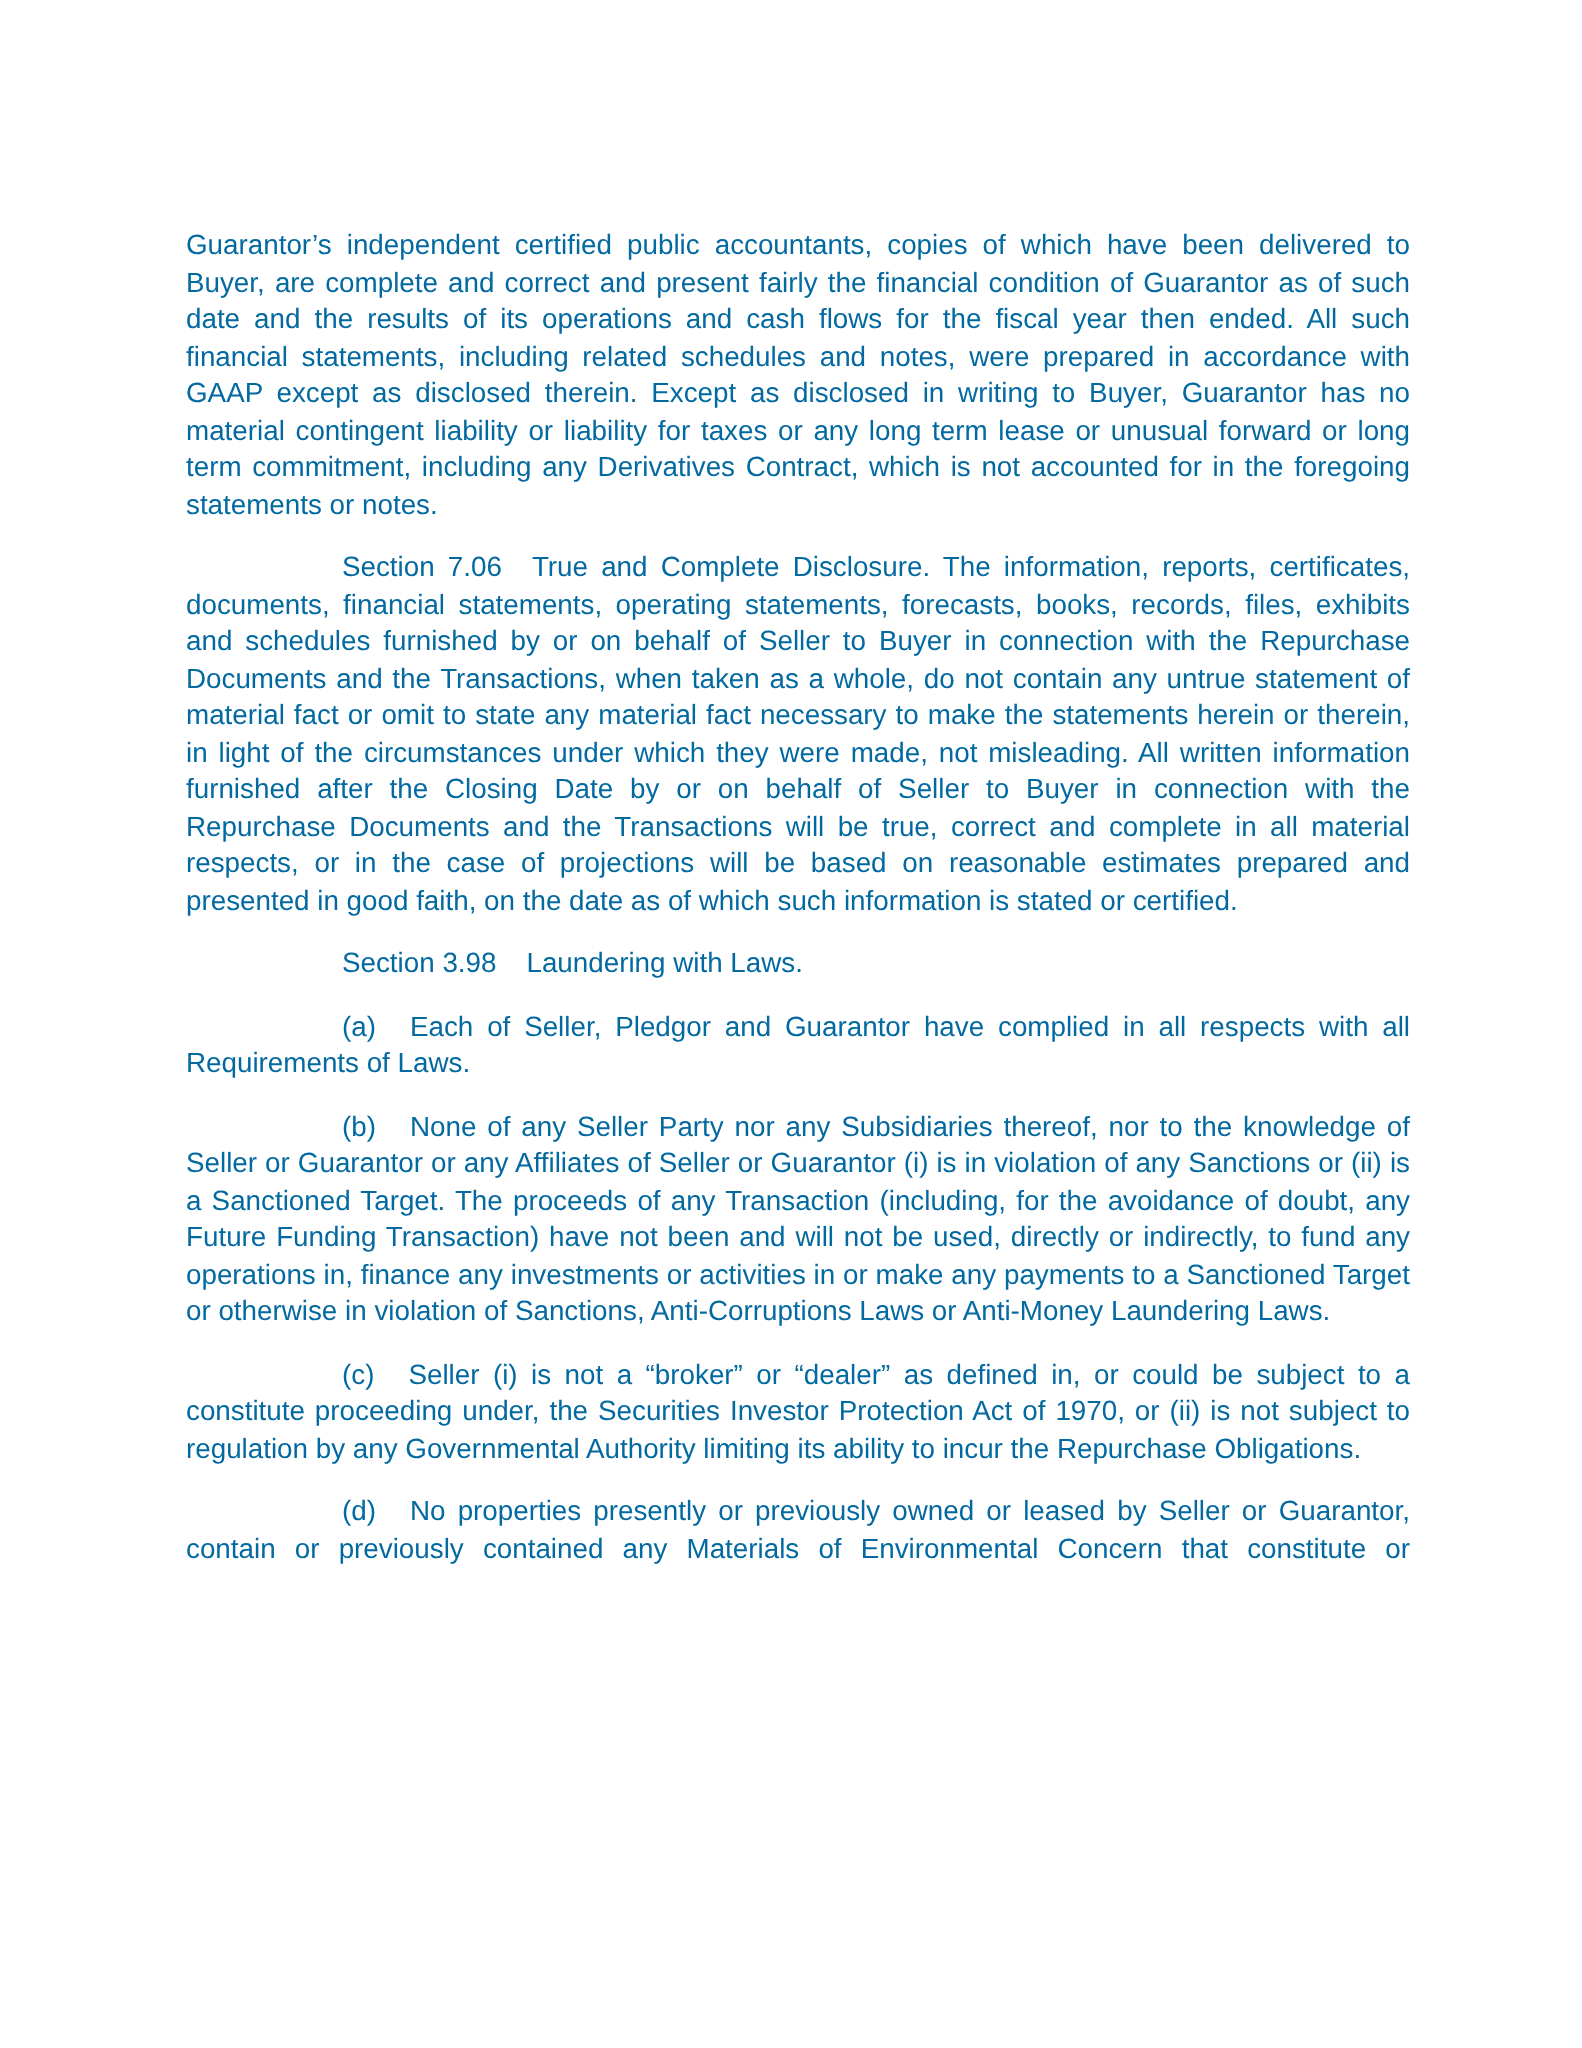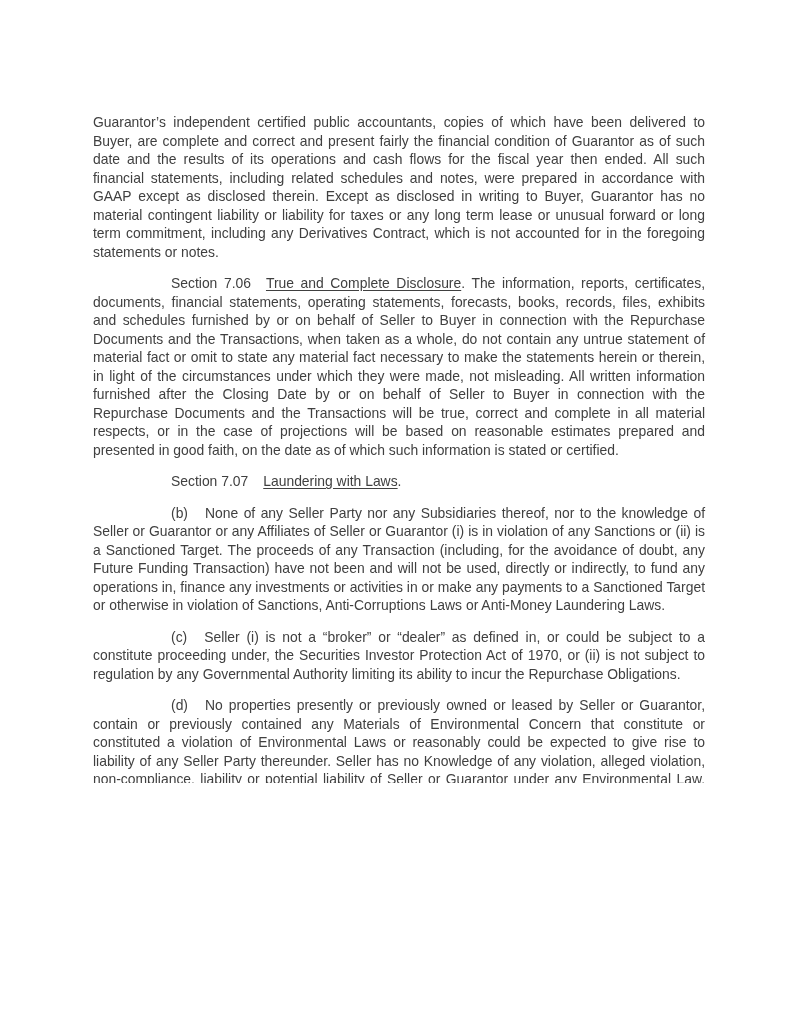--- a/index.html
+++ b/index.html
@@ -2,40 +2,40 @@
 <html><head>
 <meta charset="utf-8">
 <style>
   html, body { margin: 0; padding: 0; background: #ffffff; }
   .page {
     position: relative;
     width: 791px;
     height: 783px;
     background: #ffffff;
     font-family: "Liberation Sans", "DejaVu Sans", sans-serif;
-    color: #404040;
+    color: #0369a1;
     overflow: hidden;
   }
   .content {
     position: absolute;
     left: 93px;
     top: 113px;
     width: 612px;
   }
   p.para {
     margin: 0 0 13px 0;
     font-size: 13.9px;
     line-height: 18.5px;
     text-align: justify;
     letter-spacing: 0px;
   }
   p.indent { text-indent: 78px; }
   .tab { display: inline-block; width: 15px; }
   .tab-wide { display: inline-block; width: 17px; }
-  .u { text-decoration: underline; text-underline-offset: 2px; }
+  .u { text-underline-offset: 2px; }
   .heading { text-align: left; }
   .pagenum {
     position: absolute;
     top: 894px;
     left: 0;
     width: 791px;
     text-align: center;
     font-size: 13.5px;
     line-height: 16px;
   }
@@ -51,22 +51,23 @@
 <body>
 
 <div class="page">
 
   <div class="content">
 
     <p class="para"><span>Guarantor’s independent certified public accountants, copies of which have been delivered to Buyer, are complete and correct and present fairly the financial condition of Guarantor as of such date and the results of its operations and cash flows for the fiscal year then ended.  All such financial statements, including related schedules and notes, were prepared in accordance with GAAP except as disclosed therein.  Except as disclosed in writing to Buyer, Guarantor has no material contingent liability or liability for taxes or any long term lease or unusual forward or long term commitment, including any Derivatives Contract, which is not accounted for in the foregoing statements or notes.</span></p>
 
     <p class="para indent"><span>Section 7.06</span><span class="tab"></span><span class="u">True and Complete Disclosure</span><span>.  The information, reports, certificates, documents, financial statements, operating statements, forecasts, books, records, files, exhibits and schedules furnished by or on behalf of Seller to Buyer in connection with the Repurchase Documents and the Transactions, when taken as a whole, do not contain any untrue statement of material fact or omit to state any material fact necessary to make the statements herein or therein, in light of the circumstances under which they were made, not misleading.  All written information furnished after the Closing Date by or on behalf of Seller to Buyer in connection with the Repurchase Documents and the Transactions will be true, correct and complete in all material respects, or in the case of projections will be based on reasonable estimates prepared and presented in good faith, on the date as of which such information is stated or certified.</span></p>
 
-    <p class="para indent heading"><span>Section 7.07</span><span class="tab"></span><span class="u">Laundering with Laws</span><span>.</span></p>
+    <p class="para indent heading"><span>Section 3.98</span><span class="tab"></span><span class="u">Laundering with Laws</span><span>.</span></p>
 
+    <p class="para indent"><span>(a)</span><span class="tab-wide"></span><span>Each of Seller, Pledgor and Guarantor have complied in all respects with all Requirements of Laws.</span></p>
 
     <p class="para indent"><span>(b)</span><span class="tab-wide"></span><span>None of any Seller Party nor any Subsidiaries thereof, nor to the knowledge of Seller or Guarantor or any Affiliates of Seller or Guarantor (i) is in violation of any Sanctions or (ii) is a Sanctioned Target.  The proceeds of any Transaction (including, for the avoidance of doubt, any Future Funding Transaction) have not been and will not be used, directly or indirectly, to fund any operations in, finance any investments or activities in or make any payments to a Sanctioned Target or otherwise in violation of Sanctions, Anti-Corruptions Laws or Anti-Money Laundering Laws.</span></p>
 
     <p class="para indent"><span>(c)</span><span class="tab-wide"></span><span>Seller (i) is not a “broker” or “dealer” as defined in, or could be subject to a constitute proceeding under, the Securities Investor Protection Act of 1970, or (ii) is not subject to regulation by any Governmental Authority limiting its ability to incur the Repurchase Obligations.</span></p>
 
     <p class="para indent"><span>(d)</span><span class="tab-wide"></span><span>No properties presently or previously owned or leased by Seller or Guarantor, contain or previously contained any Materials of Environmental Concern that constitute or constituted a violation of Environmental Laws or reasonably could be expected to give rise to liability of any Seller Party thereunder.  Seller has no Knowledge of any violation, alleged violation, non-compliance, liability or potential liability of Seller or Guarantor under any Environmental Law.  Materials of Environmental Concern have not been released on properties</span></p>
 
   </div>
 
 

